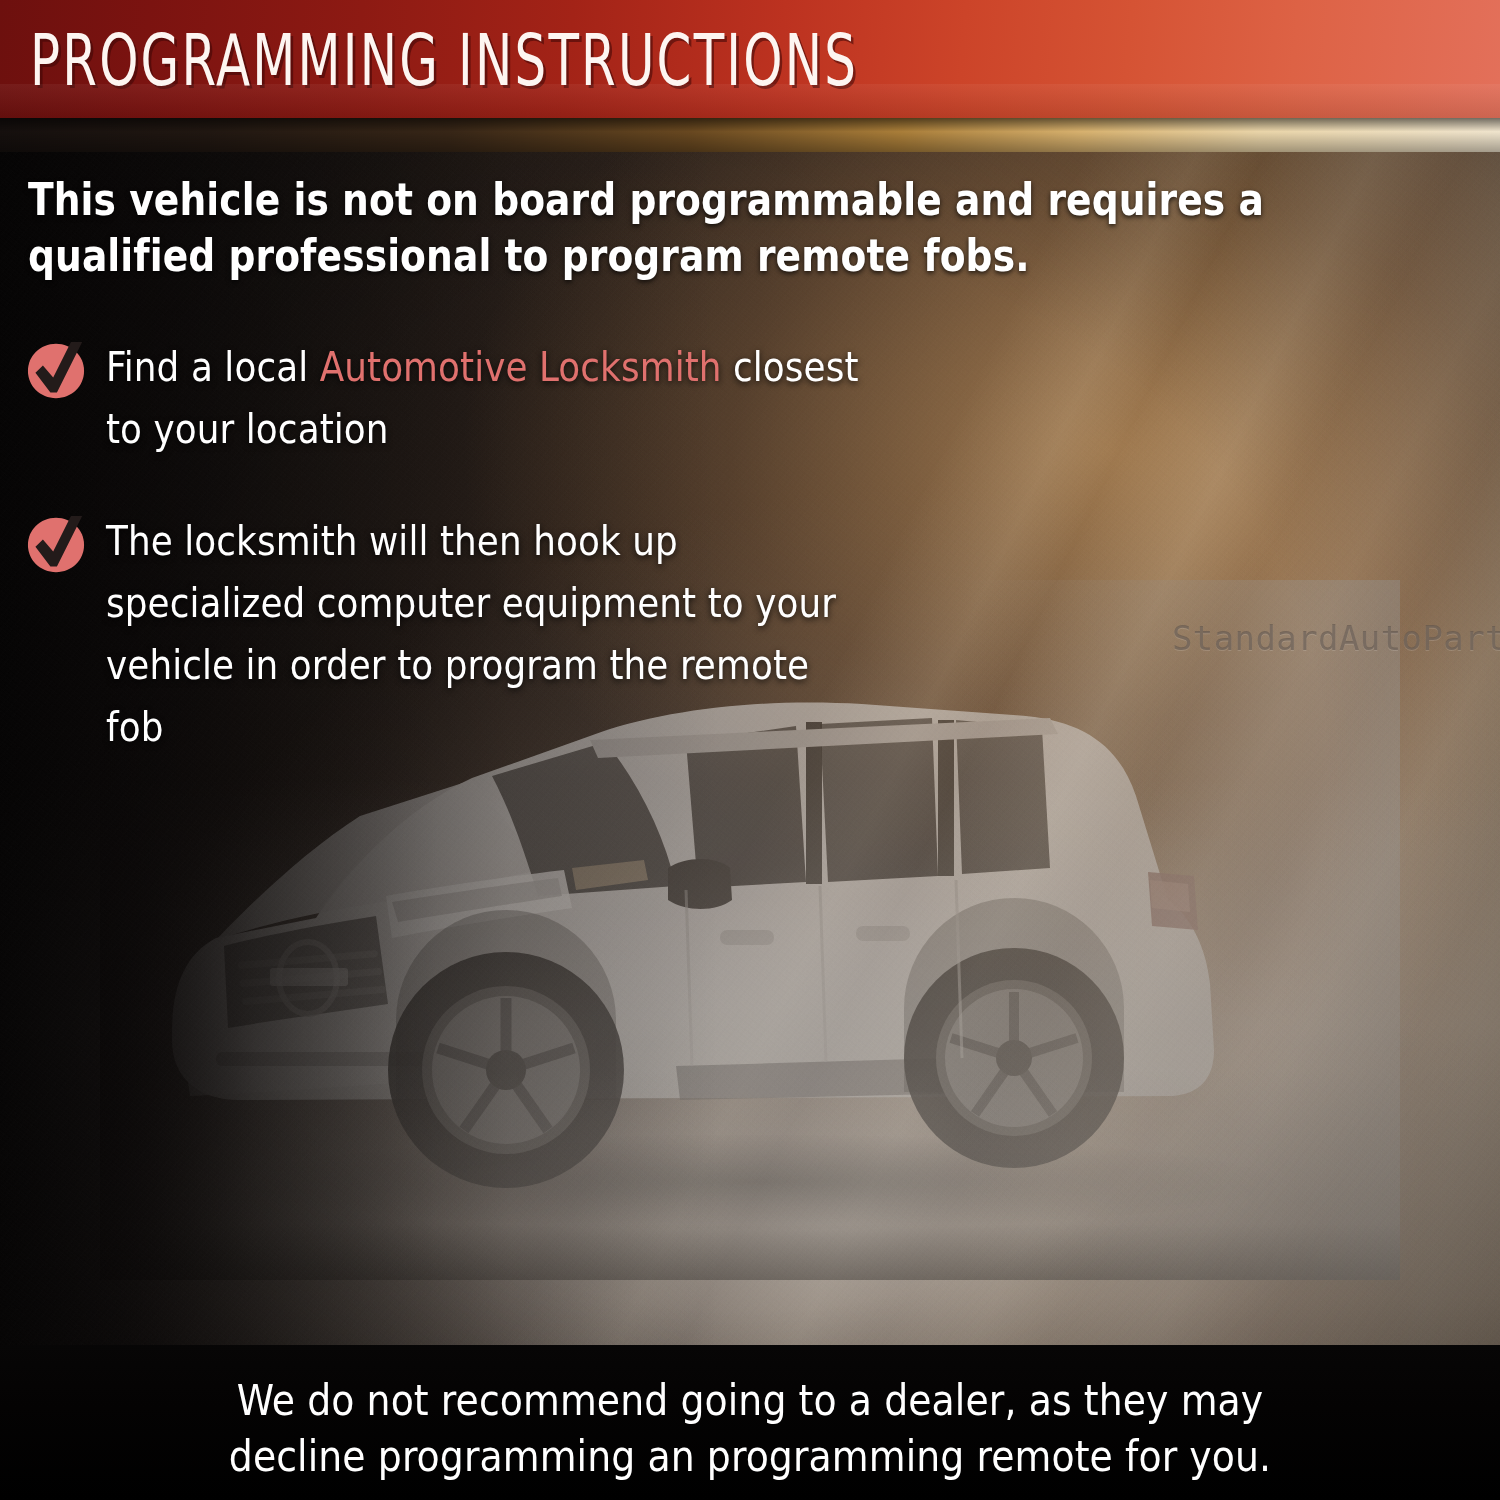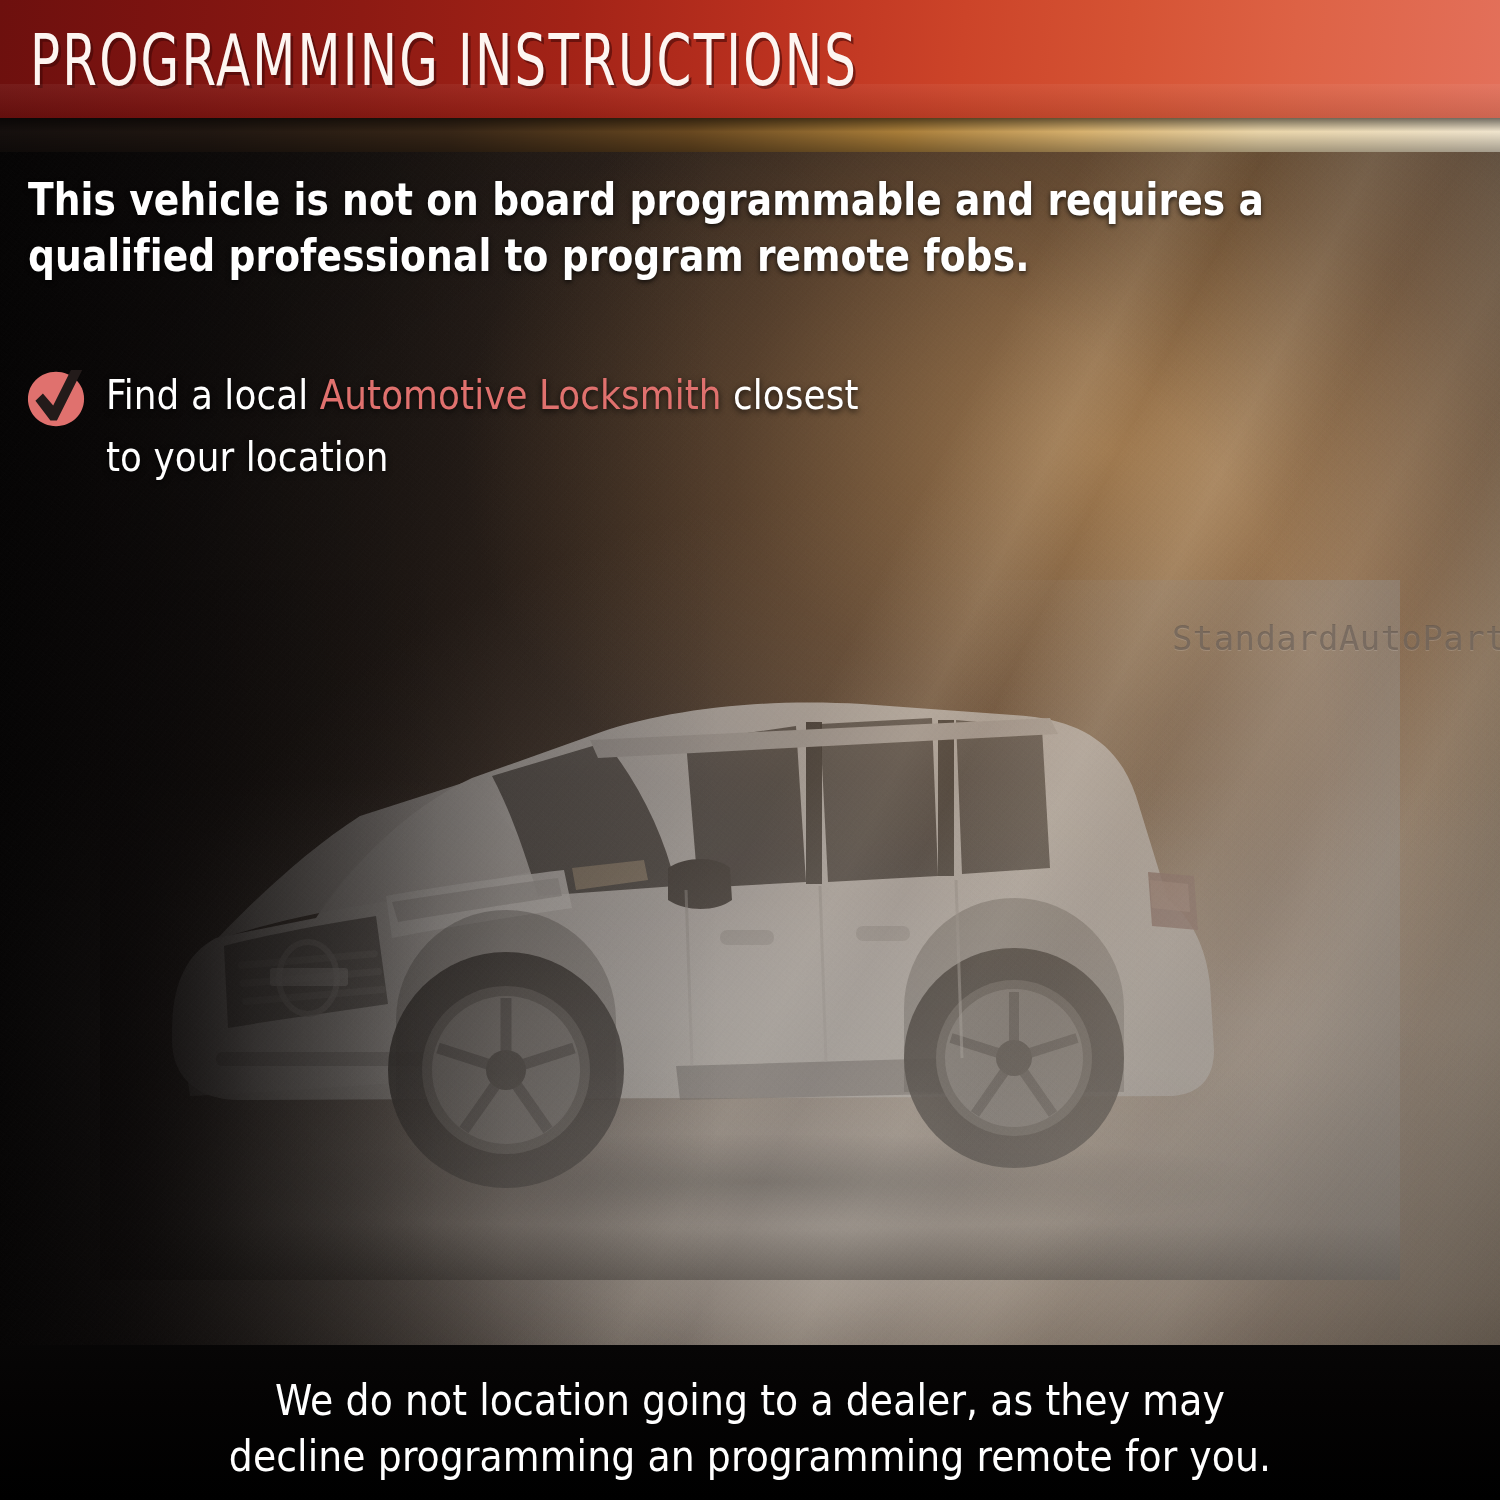--- a/index.html
+++ b/index.html
@@ -108,21 +108,21 @@
     font-family:"Liberation Sans Narrow","DejaVu Sans Condensed","Liberation Sans", sans-serif;
     font-weight:700; font-size:44px; line-height:56px;
     color:#ffffff;
     letter-spacing:0.1px;
     transform:scaleX(0.95);
     transform-origin:left top;
     text-shadow:0 2px 6px rgba(0,0,0,0.75);
   }
 
   .bullets { position:absolute; left:0; top:336px; width:900px; }
-  .bullet { position:relative; display:flex; align-items:flex-start; margin-bottom:50px;margin-top:28px; }
+  .bullet { position:relative; display:flex; align-items:flex-start; margin-bottom:50px; }
   .bullet-icon { flex:0 0 auto; width:60px; height:58px; margin-left:26px; margin-top:6px; }
   .bullet-icon svg { width:100%; height:100%; display:block; }
   .bullet-text {
     flex:1 1 auto; margin-left:20px;
     font-family:"Liberation Sans Narrow","DejaVu Sans Condensed","Liberation Sans", sans-serif;
     font-size:41px; line-height:62px;
     font-weight:400;
     color:#ffffff;
     letter-spacing:0.1px;
     transform:scaleX(0.97);
@@ -301,25 +301,36 @@
           <path d="M32 2 C49 2 62 15 62 31 C62 47 49 60 32 60 C15 60 2 47 2 31 C2 15 15 2 32 2 Z" fill="#e0716e"></path>
           <path d="M60 0 L33 54 L26 54 L10 33 L18 25 L29 38 L49 -2 Z" fill="#231b1a"></path>
         </svg>
       </span>
       <span class="bullet-text">
         <span>Find a local </span><span class="hl">Automotive Locksmith</span><span> closest to your location</span>
       </span>
     </div>
 
 
+    <div class="bullet">
+      <span class="bullet-icon">
+        <svg viewBox="0 0 64 62">
+          <path d="M32 2 C49 2 62 15 62 31 C62 47 49 60 32 60 C15 60 2 47 2 31 C2 15 15 2 32 2 Z" fill="#e0716e"></path>
+          <path d="M60 0 L33 54 L26 54 L10 33 L18 25 L29 38 L49 -2 Z" fill="#231b1a"></path>
+        </svg>
+      </span>
+      <span class="bullet-text">
+        <span>The locksmith will then hook up specialized computer equipment to your vehicle in order to program the remote fob</span>
+      </span>
+    </div>
 
   </div>
 
   <div class="watermark">StandardAutoPart</div>
 
   <div class="footer">
     <div class="footer-text">
-      <span>We do not location going to a dealer, as they may</span>
+      <span>We do not recommend going to a dealer, as they may</span>
       <span>decline programming an programming remote for you.</span>
     </div>
   </div>
 
 </div>
 
 </body></html>

